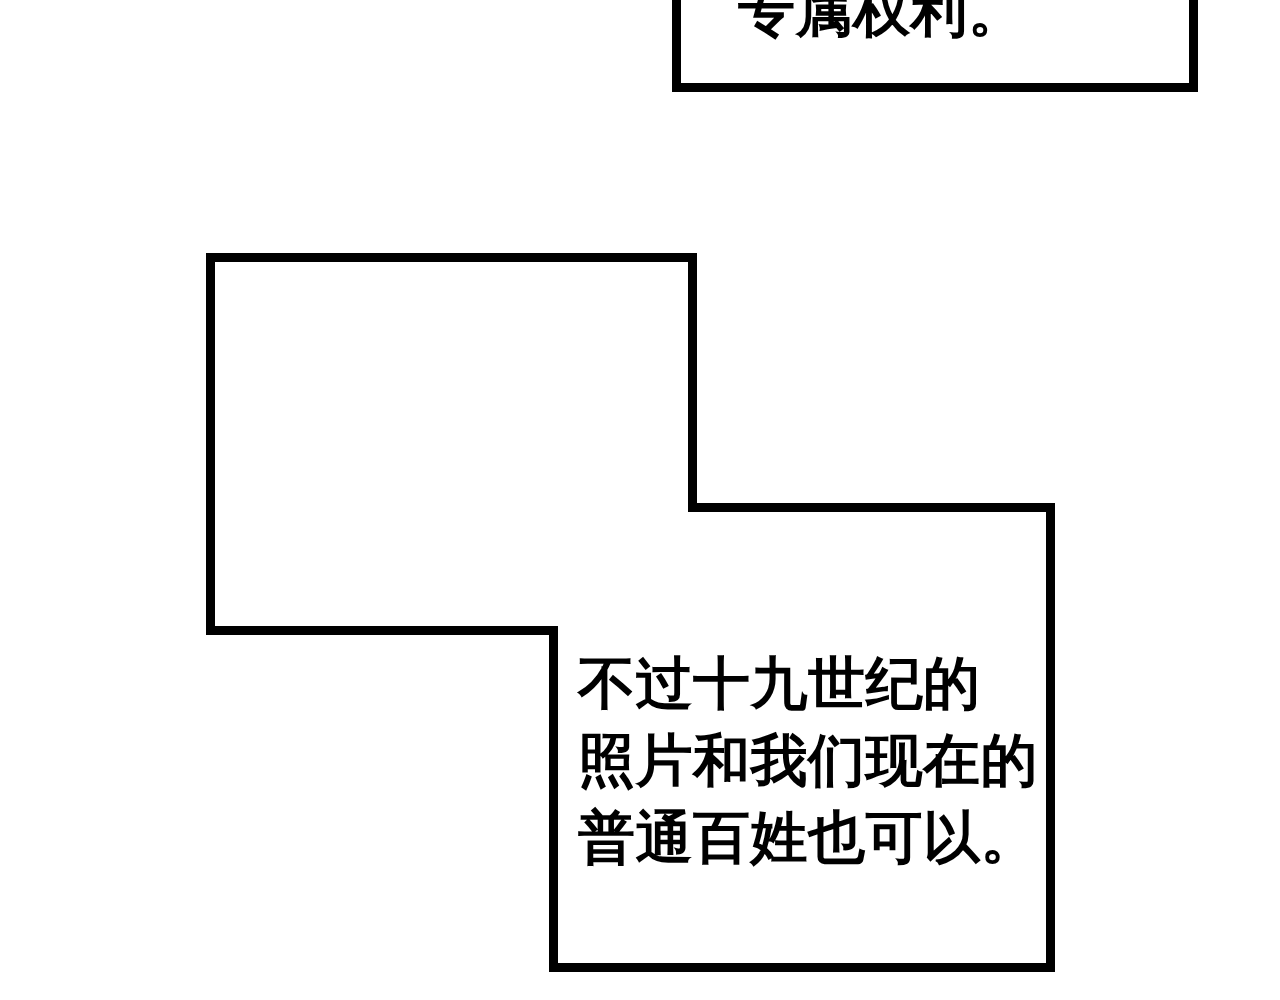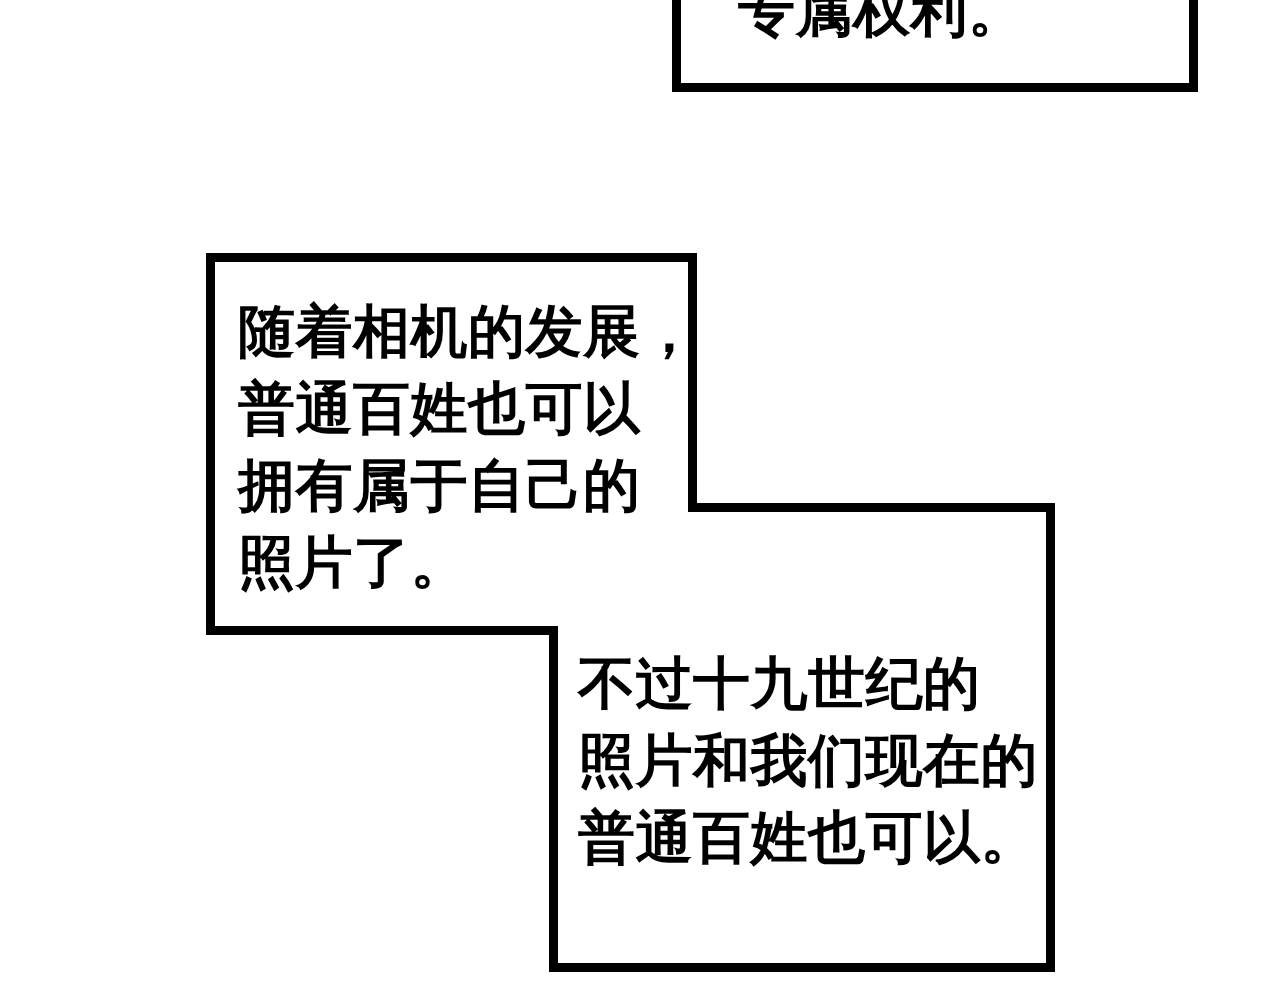--- a/index.html
+++ b/index.html
@@ -54,22 +54,18 @@
 
   <svg class="outlines" viewBox="0 0 1280 1000" xmlns="http://www.w3.org/2000/svg" aria-hidden="true">
 
     <path fill-rule="evenodd" d="M672,-20 H1198 V92 H672 Z M681,-20 H1189 V83 H681 Z" fill="#000000"></path>
 
     <path fill-rule="evenodd" d="M206,253 H697 V503 H1055 V972 H549 V635 H206 Z M215,262 H688 V512 H1046 V963 H558 V626 H215 Z" fill="#000000"></path>
   </svg>
 
   <p class="caption-text top-box-text">专属权利。</p>
 
-  <p class="caption-text middle-box-text">随着相机的发展，
-普通百姓也可以
-拥有属于自己的
-照片了。</p>
 
   <p class="caption-text bottom-box-text">不过十九世纪的
 照片和我们现在的
 普通百姓也可以。</p>
 
 </div>
 
 </body></html>

